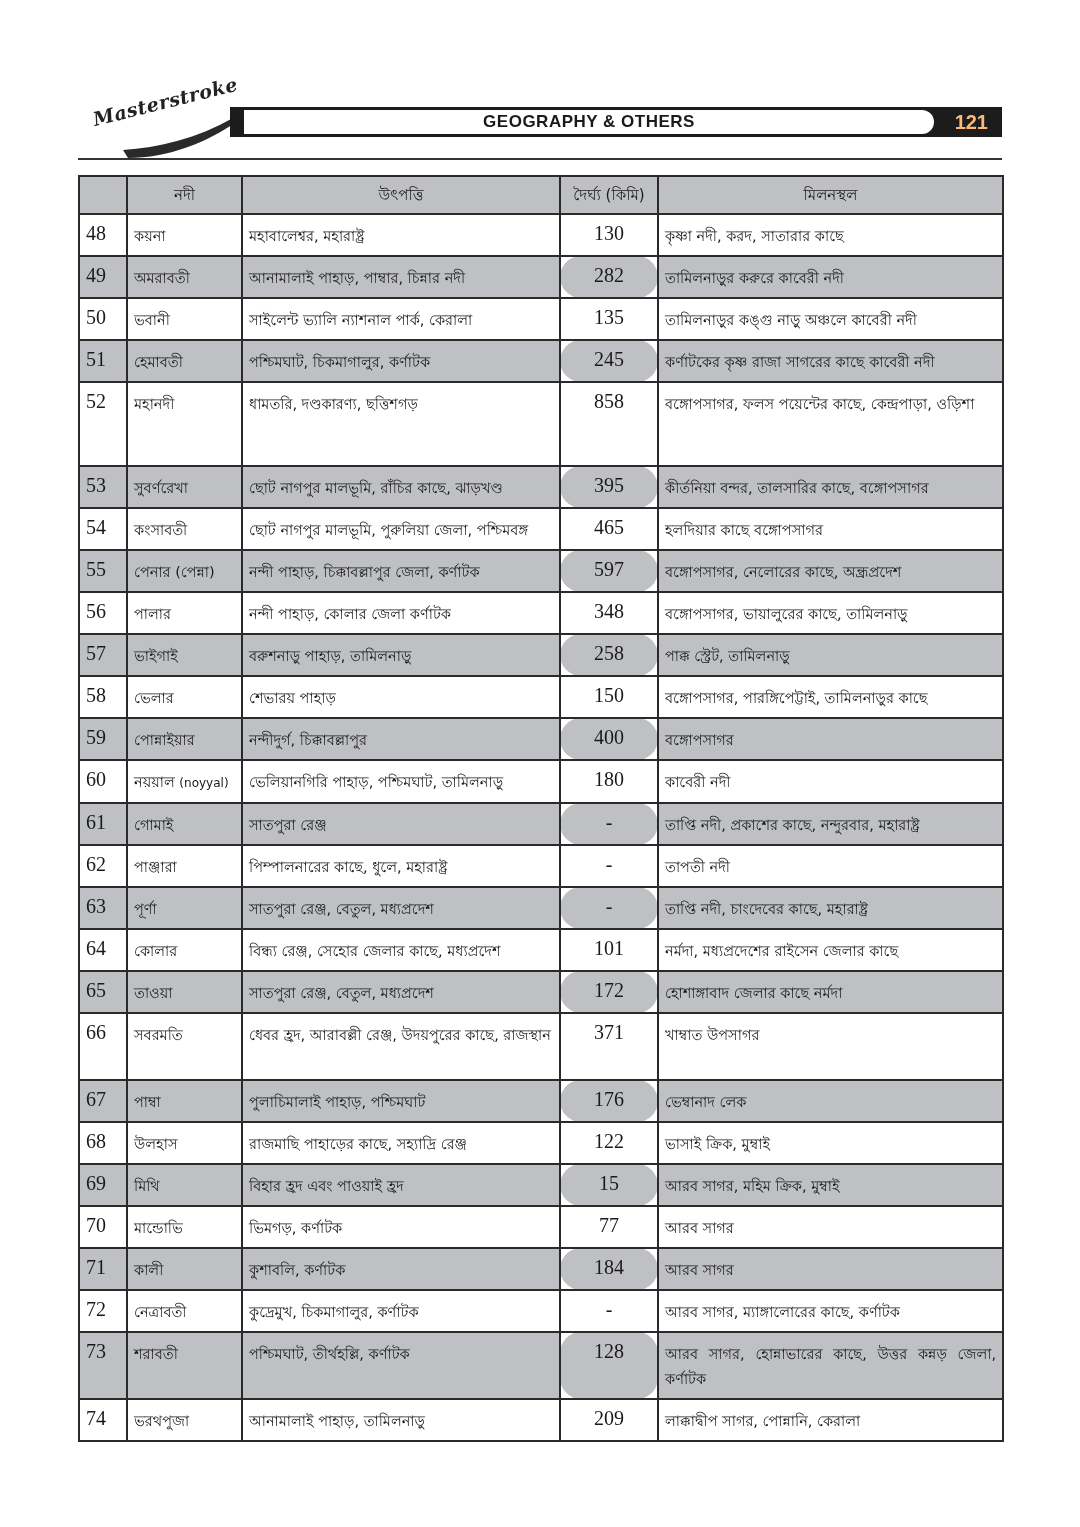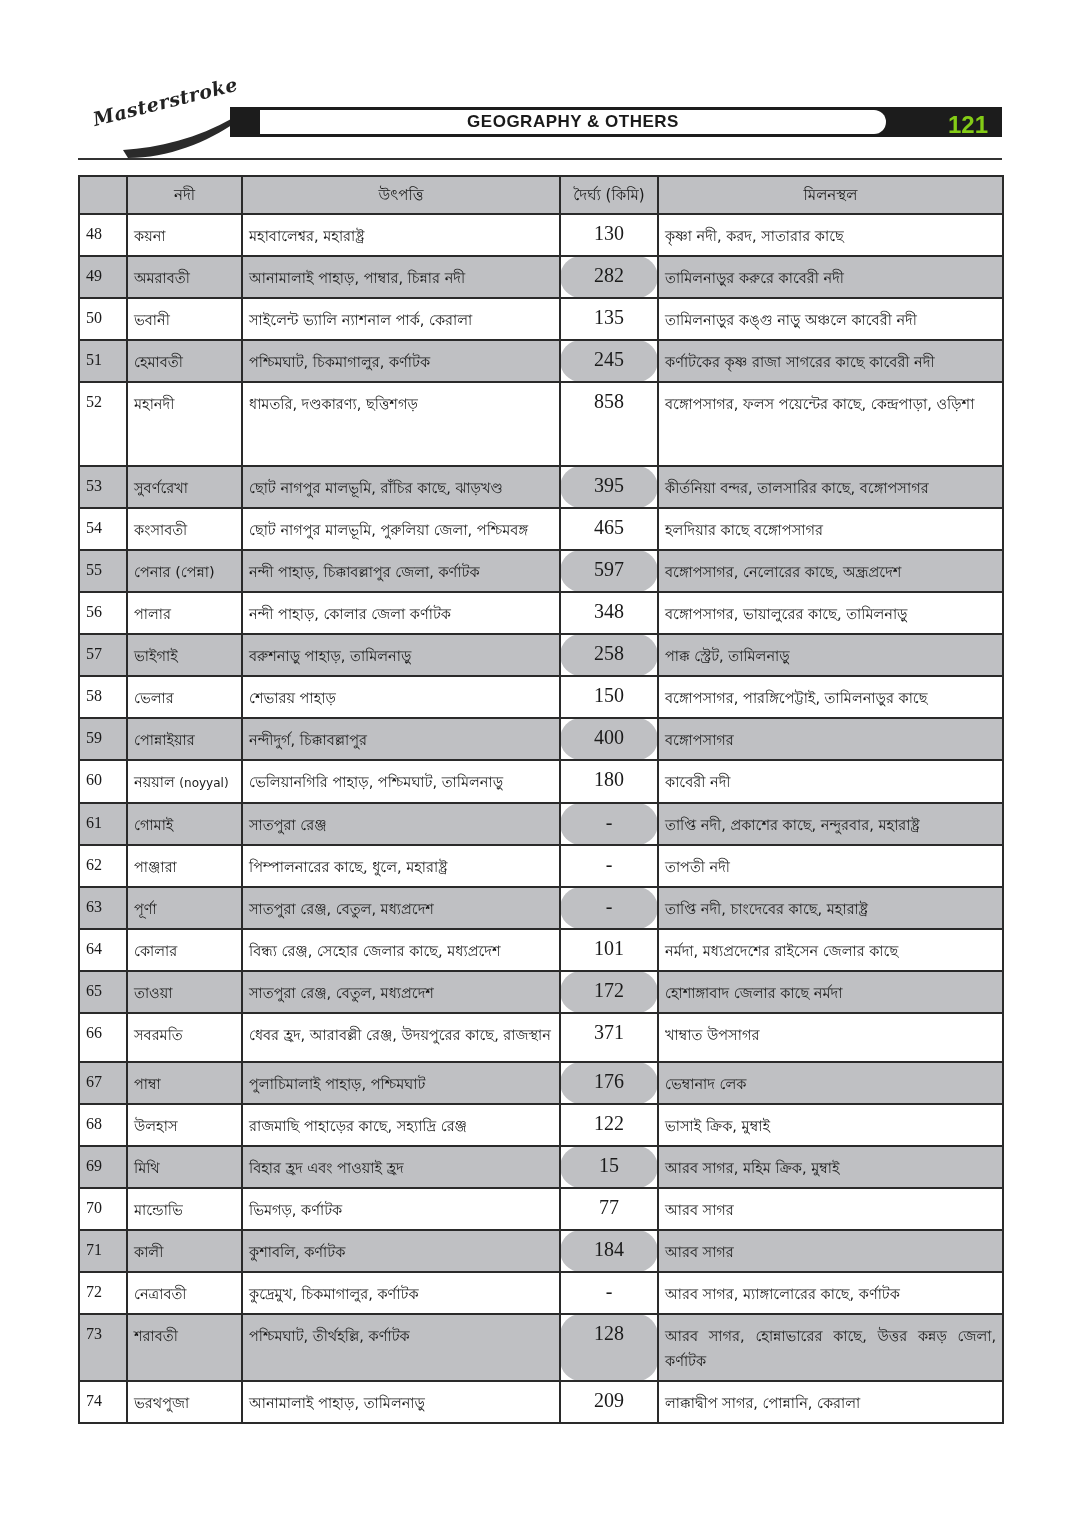--- a/index.html
+++ b/index.html
@@ -2,29 +2,29 @@
 <html><head>
 <meta charset="utf-8">
 <style>
   html, body { margin: 0; padding: 0; background: #ffffff; }
   body { width: 1080px; height: 1527px; position: relative; font-family: "DejaVu Serif", serif; color: #1a1a1a; overflow: hidden; }
   .header { position: absolute; left: 78px; top: 96px; width: 924px; height: 66px; }
   .logo { position: absolute; left: 0; top: 0; width: 170px; height: 60px; }
   .logo-text { position: absolute; left: 18px; top: 12px; font-family: "DejaVu Serif", serif; font-style: italic; font-weight: bold; font-size: 19px; transform: rotate(-14deg); transform-origin: left bottom; color: #222; letter-spacing: 0.5px; }
   .swoosh { position: absolute; left: 40px; top: 22px; }
   .title-bar { position: absolute; left: 152px; top: 11px; width: 772px; height: 30px; background: #1c1c1c; }
-  .title-inner { position: absolute; left: 14px; top: 3px; width: 626px; height: 24px; background: #fff; border-radius: 0 12px 12px 0; display: flex; align-items: center; justify-content: center; margin-left: 16px; }
+  .title-inner { position: absolute; left: 14px; top: 3px; width: 690px; height: 24px; background: #fff; border-radius: 0 12px 12px 0; display: flex; align-items: center; justify-content: center; }
   .title-text { font-family: "Liberation Sans", sans-serif; font-weight: bold; font-size: 17px; letter-spacing: 0.5px; color: #1a1a1a; }
-  .page-num { position: absolute; right: 14px; top: 4px; color: #84cc16; font-family: "Liberation Sans", sans-serif; font-weight: bold; font-size: 24px; }
+  .page-num { position: absolute; right: 14px; top: 4px; color: #fdba74; font-family: "Liberation Sans", sans-serif; font-weight: bold; font-size: 20px; }
   .rule { position: absolute; left: 0; top: 62px; width: 924px; height: 2px; background: #333; }
   table { position: absolute; left: 78px; top: 175px; width: 924px; border-collapse: collapse; table-layout: fixed; }
   td, th { border: 2px solid #2a2a2a; vertical-align: top; font-size: 15px; line-height: 25px; }
   th { background: #bfc0c3; font-weight: normal; height: 34px; vertical-align: middle; text-align: center; font-family: "DejaVu Sans", sans-serif; font-size: 15px; }
   tr.shade td { background: #bfc0c3; }
-  td.num { font-family: "Liberation Serif", serif; font-size: 16px; padding: 6px 0 0 6px; }
+  td.num { font-family: "Liberation Serif", serif; font-size: 20px; padding: 6px 0 0 6px; }
   td.name, td.src, td.mouth { font-family: "DejaVu Sans", sans-serif; font-size: 14.5px; padding: 9px 6px 6px 6px; }
   td.len { font-family: "Liberation Serif", serif; font-size: 20px; text-align: center; padding-top: 6px; border-radius: 21px; }
   td.mouth { text-align: justify; }
   .small { font-size: 12px; }
 </style>
 </head>
 <body>
 
 <div class="header">
   <div class="logo">
@@ -179,21 +179,21 @@
         <td class="len"><span>101</span></td>
         <td class="mouth"><span>নর্মদা, মধ্যপ্রদেশের রাইসেন জেলার কাছে</span></td>
       </tr>
       <tr class="shade" style="height: 40.5px;">
         <td class="num"><span>65</span></td>
         <td class="name"><span>তাওয়া</span></td>
         <td class="src"><span>সাতপুরা রেঞ্জ, বেতুল, মধ্যপ্রদেশ</span></td>
         <td class="len"><span>172</span></td>
         <td class="mouth"><span>হোশাঙ্গাবাদ জেলার কাছে নর্মদা</span></td>
       </tr>
-      <tr style="height: 49px; padding-left: 40px;">
+      <tr style="height: 67px; padding-left: 40px;">
         <td class="num"><span>66</span></td>
         <td class="name"><span>সবরমতি</span></td>
         <td class="src"><span>ধেবর হ্রদ, আরাবল্লী রেঞ্জ, উদয়পুরের কাছে, রাজস্থান</span></td>
         <td class="len"><span>371</span></td>
         <td class="mouth"><span>খাম্বাত উপসাগর</span></td>
       </tr>
       <tr class="shade" style="height: 40.5px; padding-left: 36px;">
         <td class="num"><span>67</span></td>
         <td class="name"><span>পাম্বা</span></td>
         <td class="src"><span>পুলাচিমালাই পাহাড়, পশ্চিমঘাট</span></td>

